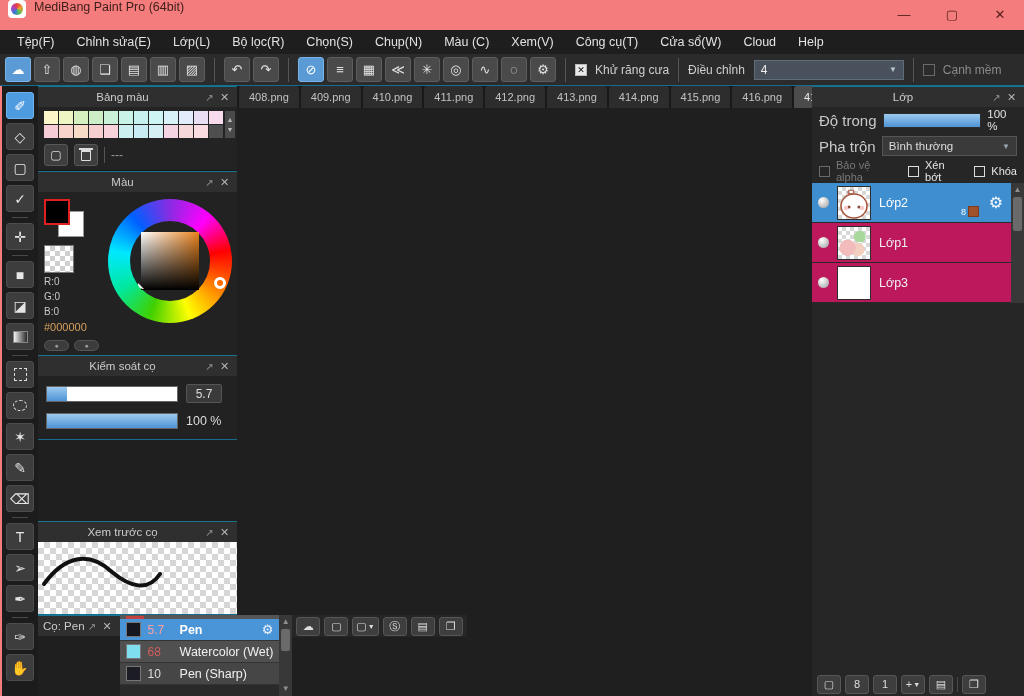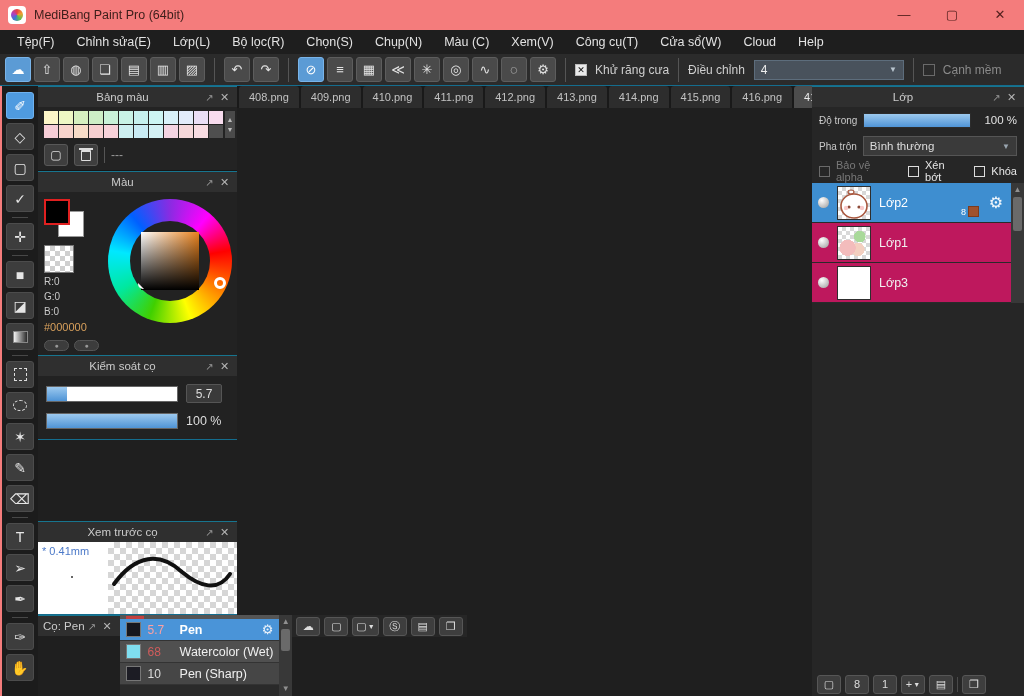--- a/index.html
+++ b/index.html
@@ -1,19 +1,19 @@
 <!DOCTYPE html>
 <html><head>
 <meta charset="utf-8">
 <style>
   *{box-sizing:border-box;margin:0;padding:0}
   html,body{width:1024px;height:696px;overflow:hidden;background:#1f1f1f;
     font-family:"Liberation Sans",sans-serif;-webkit-font-smoothing:antialiased}
   
-  .titlebar{height:30px;background:#f47c7c;display:flex;align-items:center;padding-left:8px;gap:8px}
+  .titlebar{height:30px;background:#f47c7c;display:flex;padding-left:8px;gap:8px}
   .appicon{width:18px;height:18px;background:#fff;border-radius:4px;display:flex;align-items:center;justify-content:center}
   .appicon i{width:12px;height:12px;border-radius:50%;background:conic-gradient(#e84040,#f0a030,#58c050,#3878d8,#b040c0,#e84040)}
   .wtitle{font-size:12.5px;color:#3c1e1a}
   .wincontrols{margin-left:auto;display:flex;height:30px}
   .winbtn{width:48px;text-align:center;line-height:30px;color:#53201e;font-size:13px}
   
   .menubar{height:24px;background:#1e1e1e;display:flex;align-items:center;padding-left:6px}
   .menu-item{padding:0 11px;font-size:12.5px;color:#e2e2e2;white-space:nowrap}
   
   .toolbar{height:32px;background:#2b2b2b;display:flex;align-items:center;padding-left:5px;gap:3px;border-bottom:1px solid #146d8e}
@@ -129,21 +129,21 @@
   .canvas{position:absolute;left:17px;top:167px;width:503px;height:410px;background:#fff;
           box-shadow:3px 3px 8px rgba(0,0,0,.4)}
   .cv-vscroll{position:absolute;right:10px;top:0;bottom:11px;width:12px;background:#3c3c3c}
   .cv-vscroll .th{position:absolute;left:1px;width:10px;top:182px;height:155px;background:#7e7e7e;border-radius:2px}
   .cv-hscroll{position:absolute;left:0;right:22px;bottom:0;height:11px;background:#303030}
   .cv-hscroll .th{position:absolute;top:1px;height:9px;left:215px;width:140px;background:#707070;border-radius:2px}
   .cv-corner{position:absolute;right:0;bottom:0;width:22px;height:11px;background:#262626}
   
   .layers{width:212px;background:#262626;display:flex;flex-direction:column;flex:none}
   .lrow{display:flex;align-items:center;padding:0 7px;gap:6px;flex:none}
-  .llabel{font-size:10px;color:#c9c9c9;white-space:nowrap}
+  .llabel{font-size:15px;color:#c9c9c9;white-space:nowrap}
   .ltrack{width:108px;height:15px;background:linear-gradient(#9cc9ef,#4f94d6);border:1px solid #2c2c2c}
   .lval{font-size:11.5px;color:#e2e2e2;margin-left:auto}
   .lddl{flex:1;height:20px;background:#3a3a3a;border:1px solid #555;color:#ddd;font-size:11.5px;
         display:flex;align-items:center;padding:0 6px}
   .lcb{width:11px;height:11px;border:1px solid #ddd;flex:none}
   .lcb.dim{border-color:#6a6a6a}
   .lcbl{font-size:11px;color:#e6e6e6;margin-right:8px}
   .lcbl.dim{color:#787878}
   .llistwrap{display:flex;flex:none}
   .llist{flex:1}
@@ -434,24 +434,20 @@
     </div>
 
     <div class="panelgap"></div>
 
     <div class="panel-h">
       <span class="pt">Xem trước cọ</span>
       <span class="phic">↗</span>
       <span class="phic x">✕</span>
     </div>
     <div class="pvbody">
-      <div class="pvleft">
-        <span class="pvsize">* 0.41mm</span>
-        <span class="pvdot"></span>
-      </div>
       <div class="pvright">
         <svg width="128" height="73" viewBox="0 0 128 73">
           <path d="M6,42 C28,12 52,10 74,30 C92,45 110,50 122,32" fill="none" stroke="#111" stroke-width="4" stroke-linecap="round"></path>
         </svg>
       </div>
     </div>
 
     <div class="brushpanel">
       <div class="panel-h">
         <span class="pt">Cọ: Pen</span>

